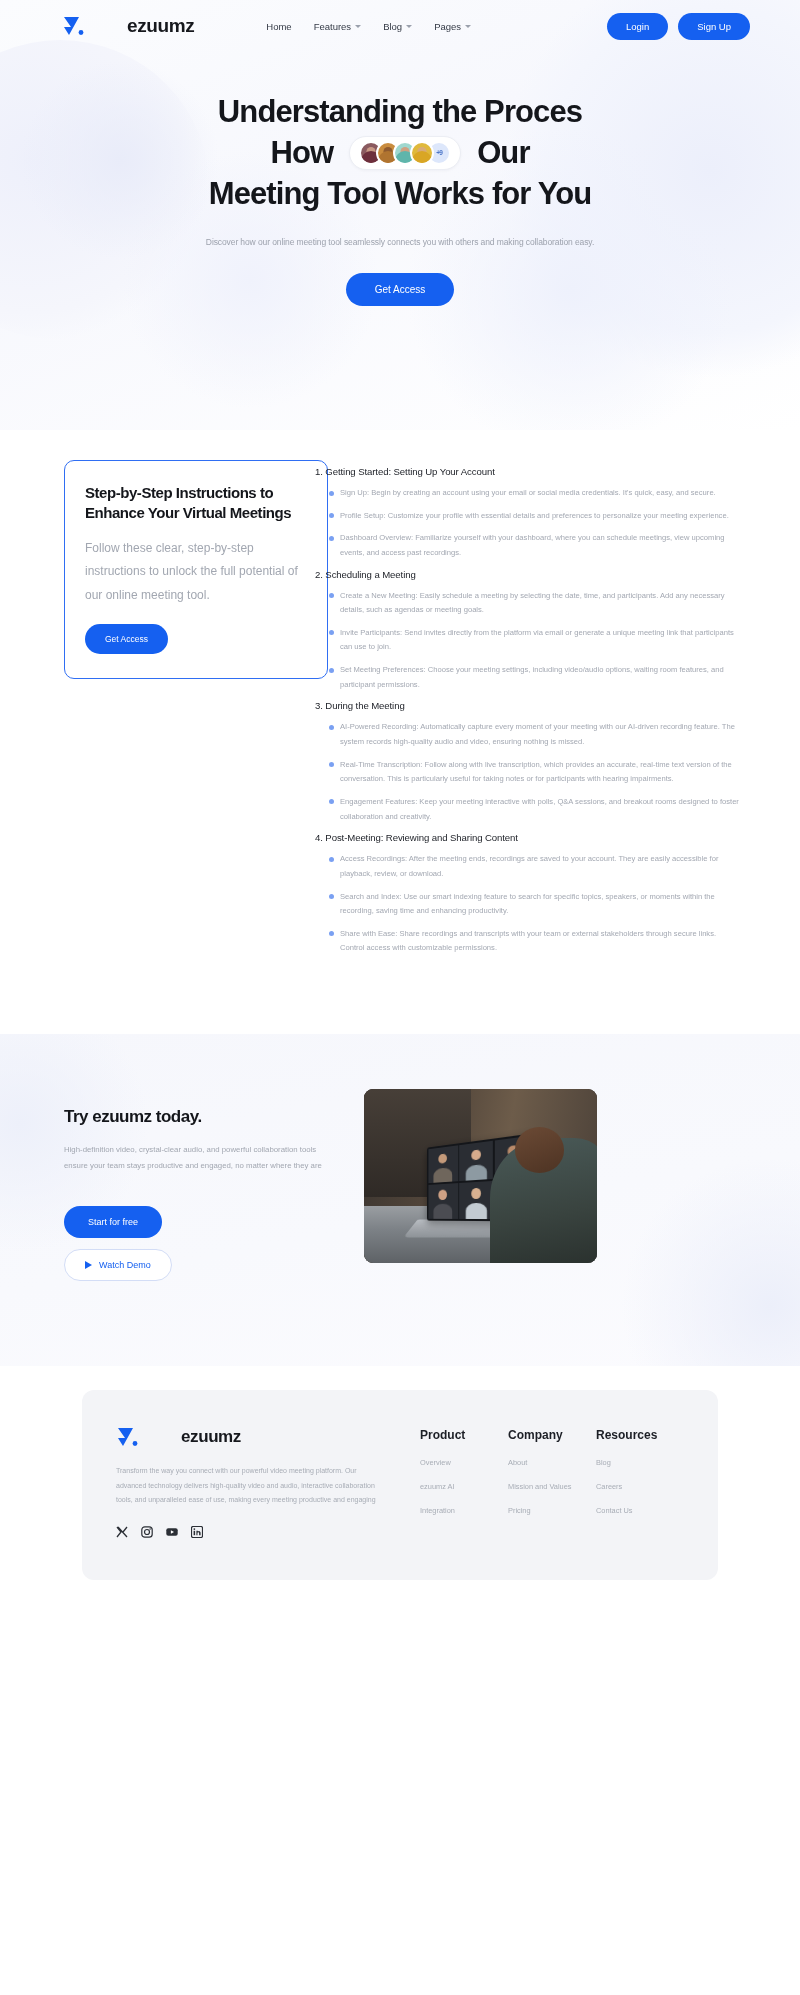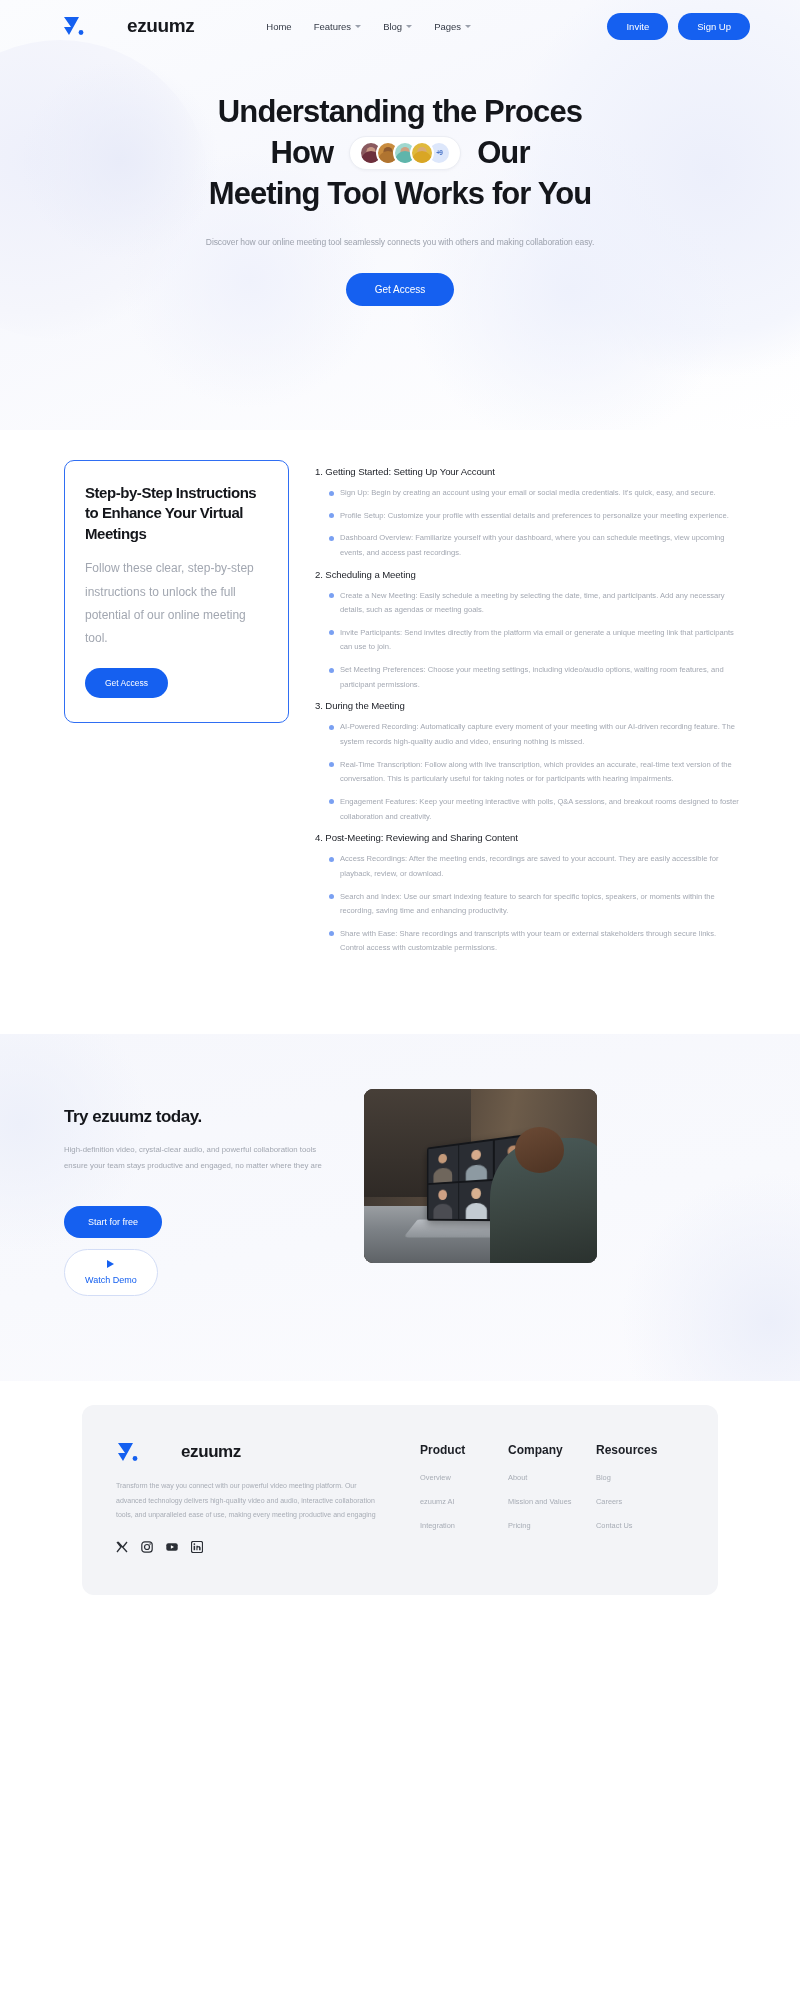--- a/index.html
+++ b/index.html
@@ -188,21 +188,21 @@
     padding: 30px 0 70px 0;
     display: flex;
     gap: 0;
   }
   .steps-left { width: 315px; padding-left: 64px; flex: none; }
   .info-card {
     border: 1.2px solid #2f6ef3;
     border-radius: 10px;
     background: #fff;
     padding: 22px 20px 24px 20px;
-    width: 225px;
+    width: 264px;
   }
   .info-card h2 {
     font-size: 15px;
     line-height: 1.36;
     font-weight: 700;
     color: #14161b;
     letter-spacing: -0.45px;
   }
   .info-card p {
     margin-top: 13px;
@@ -297,21 +297,20 @@
     background: #fff;
     color: #1560f0;
     border: 1px solid #d3ddf6;
     border-radius: 999px;
     font-size: 9px;
     font-weight: 500;
     padding: 10px 20px;
     display: flex;
     align-items: center;
     gap: 7px;
-    flex-direction: column;
   }
   .play-tri {
     width: 0; height: 0;
     border-top: 4.5px solid transparent;
     border-bottom: 4.5px solid transparent;
     border-left: 7px solid #1560f0;
   }
 
   
   .cta-media {
@@ -447,21 +446,21 @@
         <span>Blog</span>
         <i class="caret"></i>
       </div>
       <div class="nav-link">
         <span>Pages</span>
         <i class="caret"></i>
       </div>
     </div>
 
     <div class="nav-actions">
-      <button class="btn btn-login">Invite</button>
+      <button class="btn btn-login">Login</button>
       <button class="btn btn-signup">Sign Up</button>
     </div>
   </nav>
 
   <div class="hero">
     <h1>
       <span class="hero-line">Understanding the Proces</span>
       <span class="hero-line mid">
         <span>How</span>
         <span class="avatar-pill">

